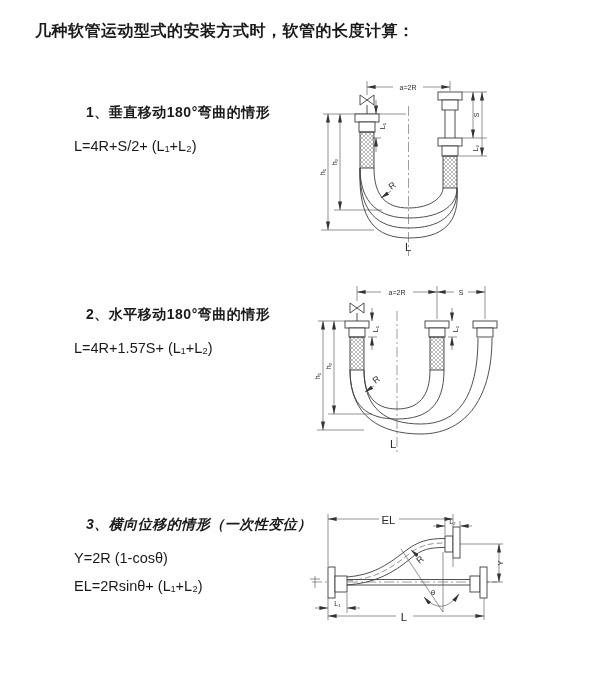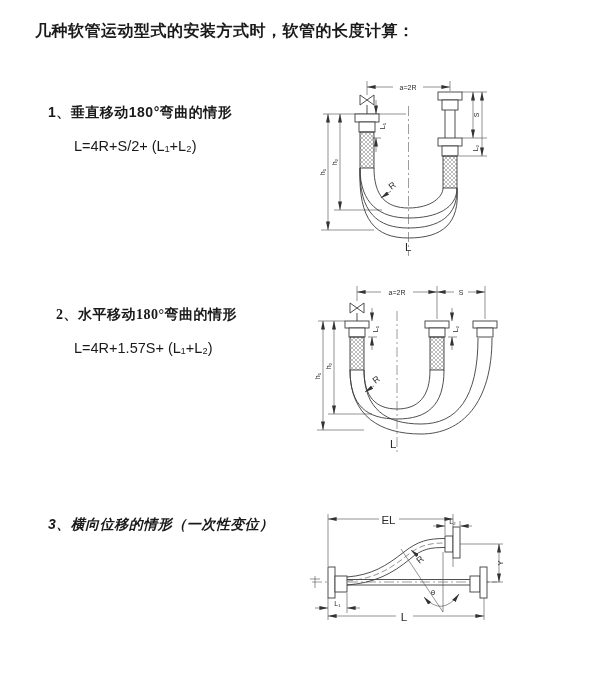--- a/index.html
+++ b/index.html
@@ -1,20 +1,20 @@
 <!DOCTYPE html>
 <html><head>
 <meta charset="utf-8">
 <style>
   * { margin:0; padding:0; box-sizing:border-box; }
   html,body { width:600px; height:675px; background:#ffffff; }
   body { position:relative; font-family:"Liberation Sans","DejaVu Sans",sans-serif; color:#1a1a1a; overflow:hidden; }
   .abs { position:absolute; }
   .title { left:35px; top:21px; font-size:16px; font-weight:bold; letter-spacing:0.5px; }
-  .sec-heading { font-size:14px; font-weight:bold; letter-spacing:0.5px; }
+  .sec-heading { font-size:14px; font-weight:bold; letter-spacing:0.5px;margin-left:38px; }
   .formulas { font-size:14.5px; line-height:28px; font-weight:normal; }
   .formulas div { white-space:pre; }
   svg { display:block; }
   svg text { font-family:"Liberation Sans","DejaVu Sans",sans-serif; fill:#2a2a2a; }
   .dline  { stroke:#3c3c3c; stroke-width:0.9; fill:none; }
   .thin   { stroke:#4a4a4a; stroke-width:0.6; fill:none; }
   .dim    { stroke:#4a4a4a; stroke-width:0.6; fill:none; }
   .cl     { stroke:#5a5a5a; stroke-width:0.6; fill:none; stroke-dasharray:10 3 2 3; }
   .hdash  { stroke:#4a4a4a; stroke-width:0.6; fill:none; stroke-dasharray:6 3; }
   .frect  { fill:#ffffff; stroke:#3c3c3c; stroke-width:0.9; }
@@ -26,27 +26,29 @@
 </head>
 <body>
 
 <div class="abs title">几种软管运动型式的安装方式时，软管的长度计算：</div>
 
 <div class="abs sec-heading" style="left:48px; top:104px;">1、垂直移动180°弯曲的情形</div>
 <div class="abs formulas" style="left:74px; top:132px;text-align:center;">
   <div>L=4R+S/2+ (L₁+L₂)</div>
 </div>
 
-<div class="abs sec-heading" style="left:56px; top:306px;font-family:Liberation Serif, serif;">2、水平移动180°弯曲的情形</div>
+<div class="abs sec-heading" style="left:48px; top:306px;">2、水平移动180°弯曲的情形</div>
 <div class="abs formulas" style="left:74px; top:334px;">
   <div>L=4R+1.57S+ (L₁+L₂)</div>
 </div>
 
 <div class="abs sec-heading" style="left:48px; top:516px;font-style:italic;">3、横向位移的情形（一次性变位）</div>
 <div class="abs formulas" style="left:74px; top:544px;">
+  <div>Y=2R (1-cosθ)</div>
+  <div>EL=2Rsinθ+ (L₁+L₂)</div>
 </div>
 
 <svg class="abs" style="left:310px; top:70px;" width="290" height="190" viewBox="0 0 290 190">
   <defs>
     <marker id="d1a" markerUnits="userSpaceOnUse" markerWidth="9" markerHeight="4" refX="8.6" refY="2" orient="auto-start-reverse">
       <path d="M0,0 L9,2 L0,4 z" fill="#333"></path>
     </marker>
     <pattern id="d1h" patternUnits="userSpaceOnUse" width="4" height="4">
       <path d="M0,0 L4,4 M4,0 L0,4" stroke="#6a6a6a" stroke-width="0.45"></path>
     </pattern>

